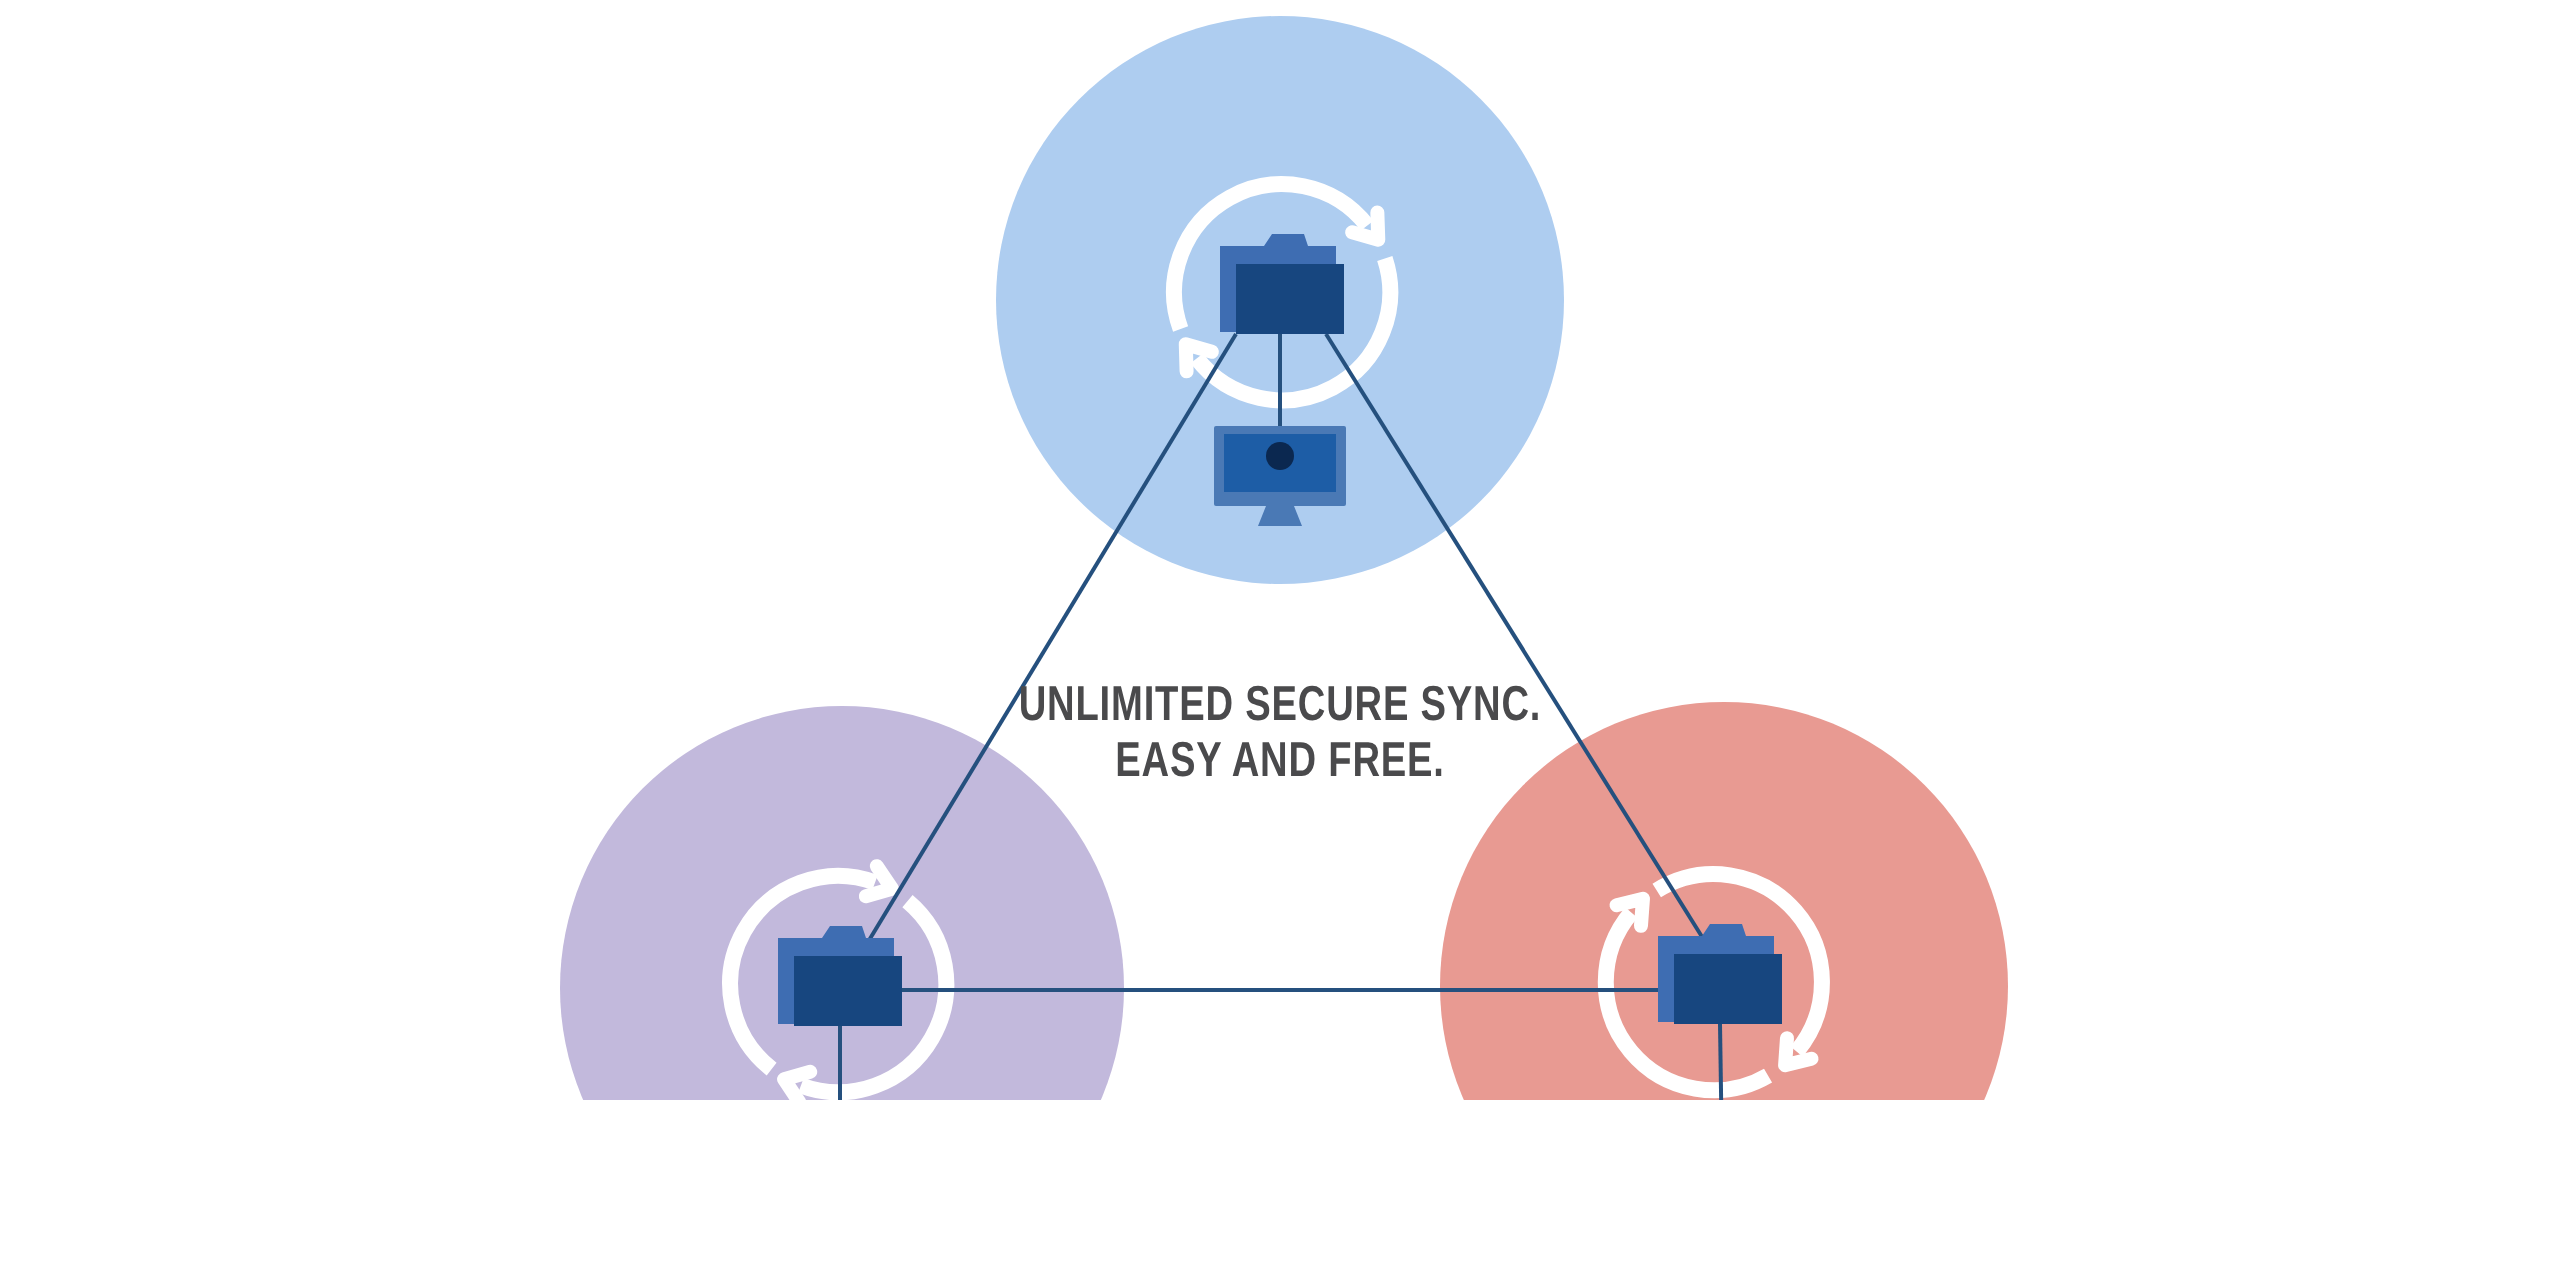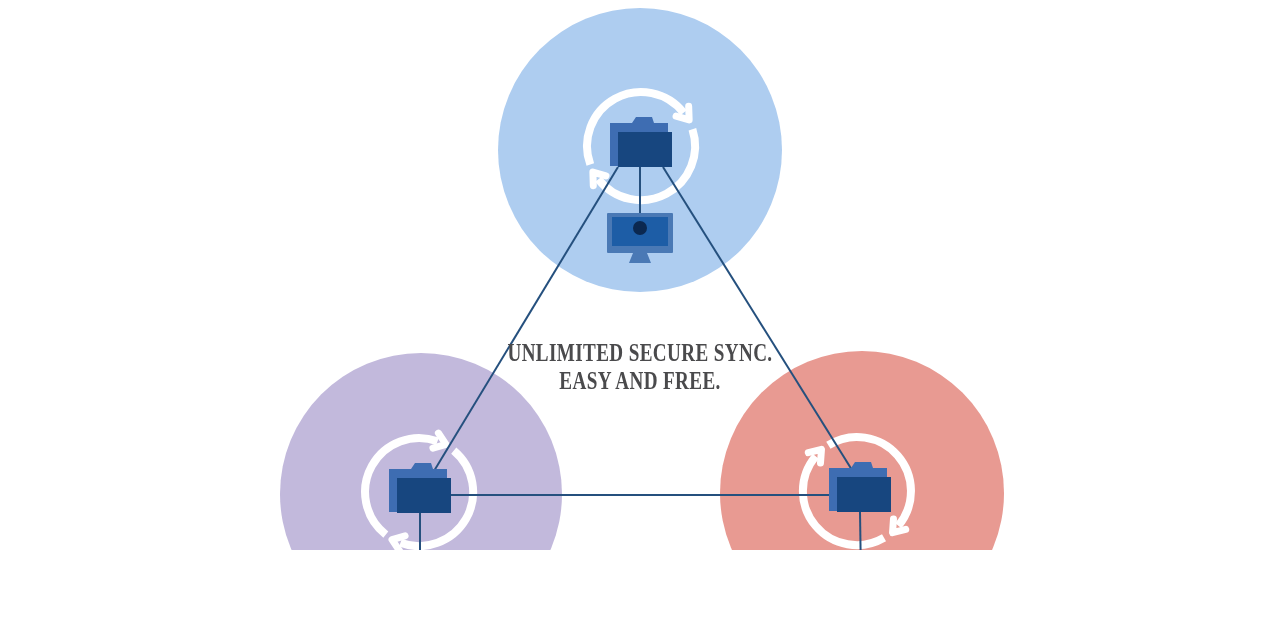--- a/index.html
+++ b/index.html
@@ -3,21 +3,21 @@
 <meta charset="utf-8">
 <style>
   html, body { margin: 0; padding: 0; }
   body { background: #ffffff; }
   .stage {
     position: relative;
     width: 1280px;
     height: 550px;
     background: #ffffff;
     overflow: hidden;
-    font-family: Liberation Serif, serif;
+    font-family: Liberation Sans, sans-serif;
   }
   .stage svg { position: absolute; left: 0; top: 0; }
   .tagline {
     position: absolute;
     left: 0;
     right: 0;
     top: 339px;
     text-align: center;
     font-weight: bold;
     font-size: 24.5px;

